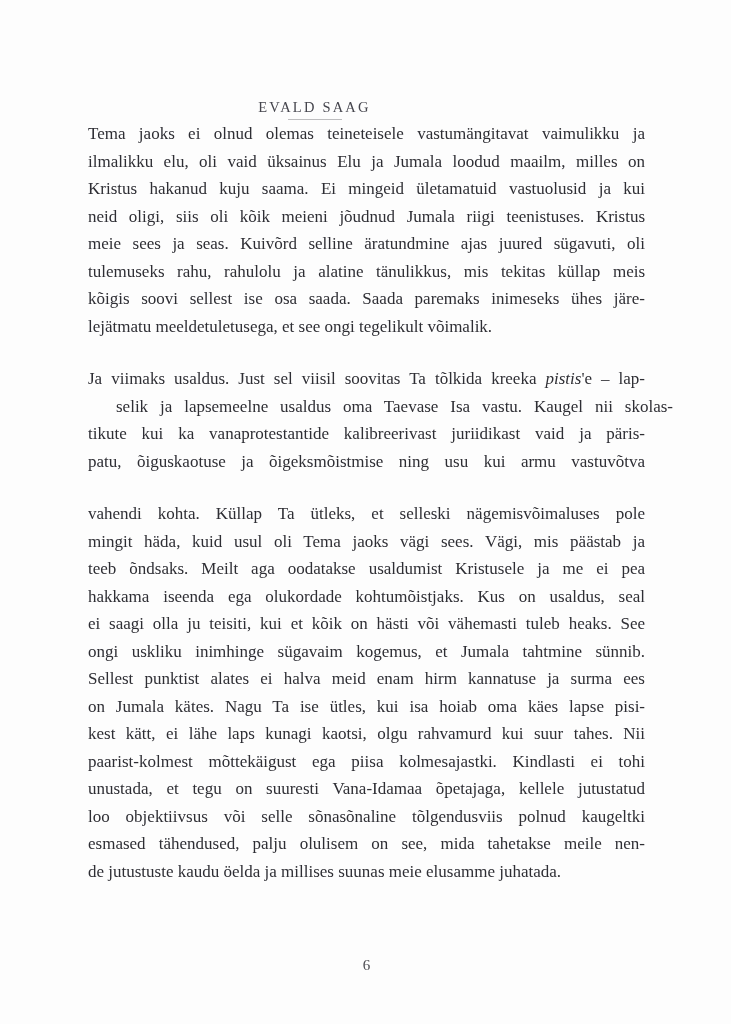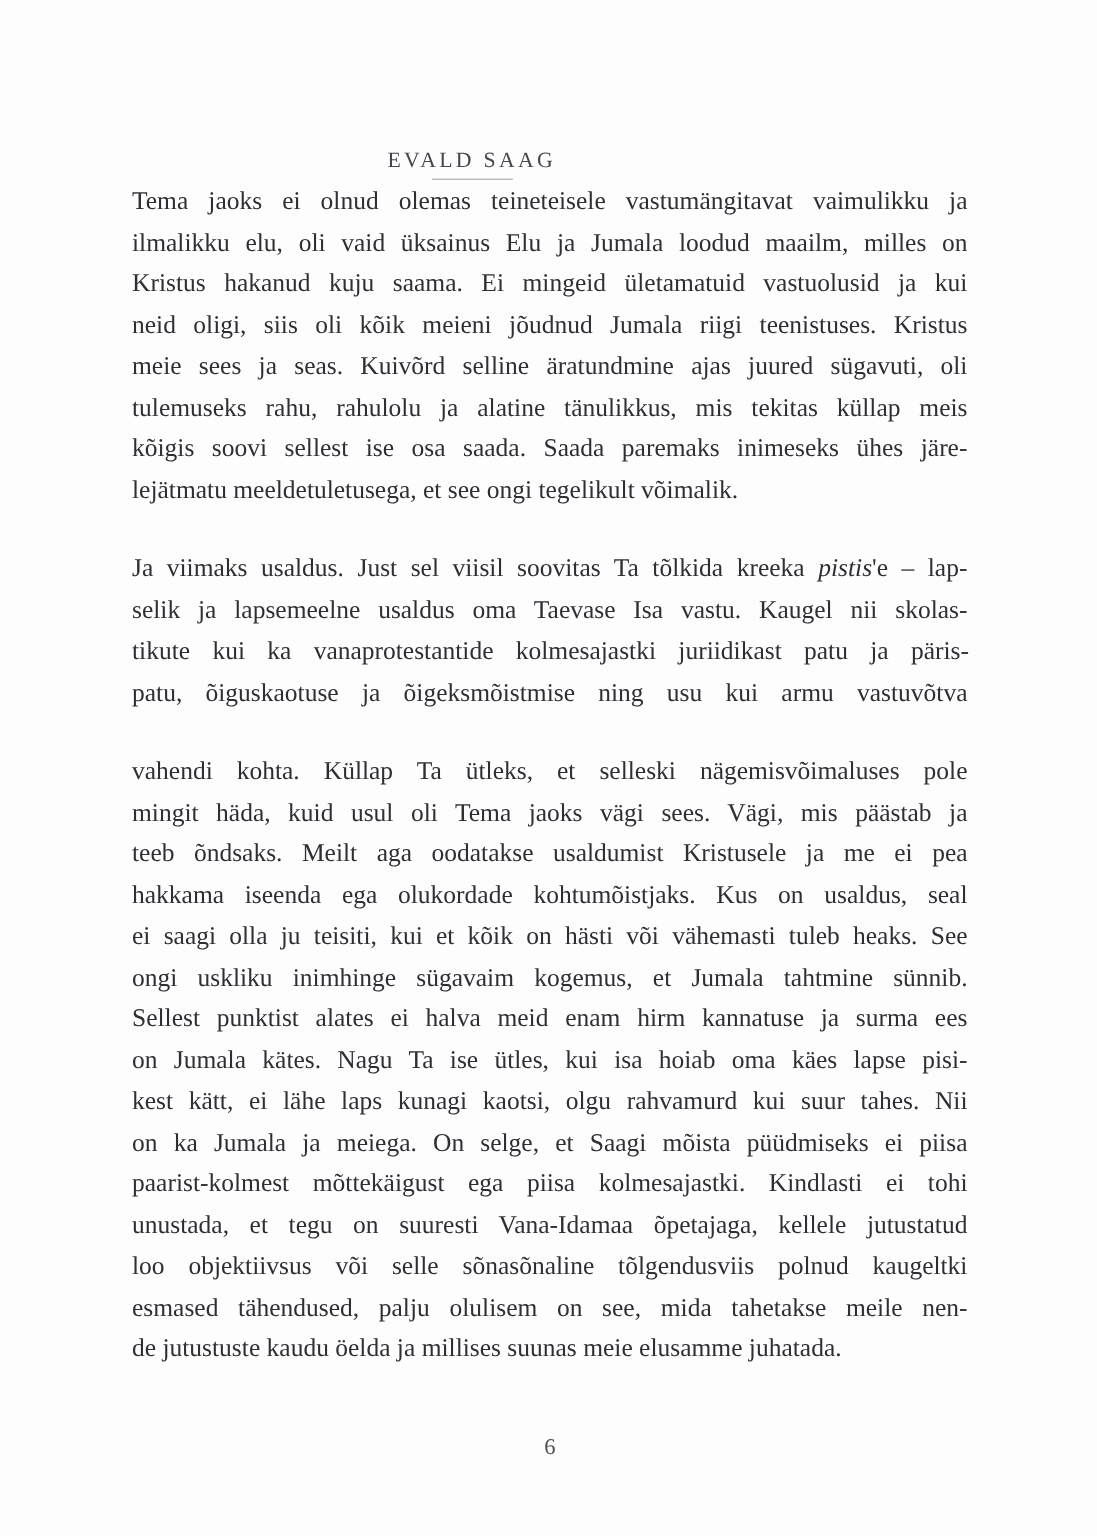--- a/index.html
+++ b/index.html
@@ -85,35 +85,34 @@
         <div class="line" style="word-spacing: 6.21px;"><span>ilmalikku elu, oli vaid üksainus Elu ja Jumala loodud maailm, milles on</span></div>
         <div class="line" style="word-spacing: 8.06px;"><span>Kristus hakanud kuju saama. Ei mingeid ületamatuid vastuolusid ja kui</span></div>
         <div class="line" style="word-spacing: 7.35px;"><span>neid oligi, siis oli kõik meieni jõudnud Jumala riigi teenistuses. Kristus</span></div>
         <div class="line" style="word-spacing: 7.26px;"><span>meie sees ja seas. Kuivõrd selline äratundmine ajas juured sügavuti, oli</span></div>
         <div class="line" style="word-spacing: 8.33px;"><span>tulemuseks rahu, rahulolu ja alatine tänulikkus, mis tekitas küllap meis</span></div>
         <div class="line" style="word-spacing: 7.4px;"><span>kõigis soovi sellest ise osa saada. Saada paremaks inimeseks ühes järe-</span></div>
         <div class="line last-line"><span>lejätmatu meeldetuletusega, et see ongi tegelikult võimalik.</span></div>
       </div>
       <div class="paragraph">
         <div class="line" style="word-spacing: 4.77px;"><span>Ja viimaks usaldus. Just sel viisil soovitas Ta tõlkida kreeka </span><span class="italic">pistis</span><span>'e – lap-</span></div>
-        <div class="line" style="word-spacing: 7.65px;"><span>selik ja lapsemeelne usaldus oma Taevase Isa vastu. Kaugel nii skolas-</span></div>
-        <div class="line" style="word-spacing: 10.62px;"><span>tikute kui ka vanaprotestantide kolmesajastki juriidikast patu ja päris-</span></div>
+        <div class="line" style="word-spacing: 7.65px; margin-left: 28px;"><span>selik ja lapsemeelne usaldus oma Taevase Isa vastu. Kaugel nii skolas-</span></div>
+        <div class="line" style="word-spacing: 10.62px;"><span>tikute kui ka vanaprotestantide kalibreerivast juriidikast vaid ja päris-</span></div>
         <div class="line" style="word-spacing: 11.25px;"><span>patu, õiguskaotuse ja õigeksmõistmise ning usu kui armu vastuvõtva</span></div>
         <div class="line" style="word-spacing: 11.74px; margin-top: 25px;"><span>vahendi kohta. Küllap Ta ütleks, et selleski nägemisvõimaluses pole</span></div>
         <div class="line" style="word-spacing: 7.42px;"><span>mingit häda, kuid usul oli Tema jaoks vägi sees. Vägi, mis päästab ja</span></div>
         <div class="line" style="word-spacing: 8.73px;"><span>teeb õndsaks. Meilt aga oodatakse usaldumist Kristusele ja me ei pea</span></div>
         <div class="line" style="word-spacing: 9.55px;"><span>hakkama iseenda ega olukordade kohtumõistjaks. Kus on usaldus, seal</span></div>
         <div class="line" style="word-spacing: 4.58px;"><span>ei saagi olla ju teisiti, kui et kõik on hästi või vähemasti tuleb heaks. See</span></div>
         <div class="line" style="word-spacing: 9.19px;"><span>ongi uskliku inimhinge sügavaim kogemus, et Jumala tahtmine sünnib.</span></div>
         <div class="line" style="word-spacing: 6.9px;"><span>Sellest punktist alates ei halva meid enam hirm kannatuse ja surma ees</span></div>
         <div class="line" style="word-spacing: 6.61px;"><span>on Jumala kätes. Nagu Ta ise ütles, kui isa hoiab oma käes lapse pisi-</span></div>
         <div class="line" style="word-spacing: 6.17px;"><span>kest kätt, ei lähe laps kunagi kaotsi, olgu rahvamurd kui suur tahes. Nii</span></div>
-        <div class="line" style="word-spacing: 6.52px;"><span>on ka Jumala ja meiega. On selge, et Saagi mõista püüdmiseks ei piisa</span></div>
         <div class="line" style="word-spacing: 11.45px;"><span>paarist-kolmest mõttekäigust ega piisa kolmesajastki. Kindlasti ei tohi</span></div>
-        <div class="line" style="word-spacing: 9.47px; text-align: center;"><span>unustada, et tegu on suuresti Vana-Idamaa õpetajaga, kellele jutustatud</span></div>
+        <div class="line" style="word-spacing: 9.47px;"><span>unustada, et tegu on suuresti Vana-Idamaa õpetajaga, kellele jutustatud</span></div>
         <div class="line" style="word-spacing: 11.64px;"><span>loo objektiivsus või selle sõnasõnaline tõlgendusviis polnud kaugeltki</span></div>
         <div class="line" style="word-spacing: 8.86px;"><span>esmased tähendused, palju olulisem on see, mida tahetakse meile nen-</span></div>
         <div class="line last-line"><span>de jutustuste kaudu öelda ja millises suunas meie elusamme juhatada.</span></div>
       </div>
     </div>
 
   <div class="page-number">6</div>
 
 </div>
 

